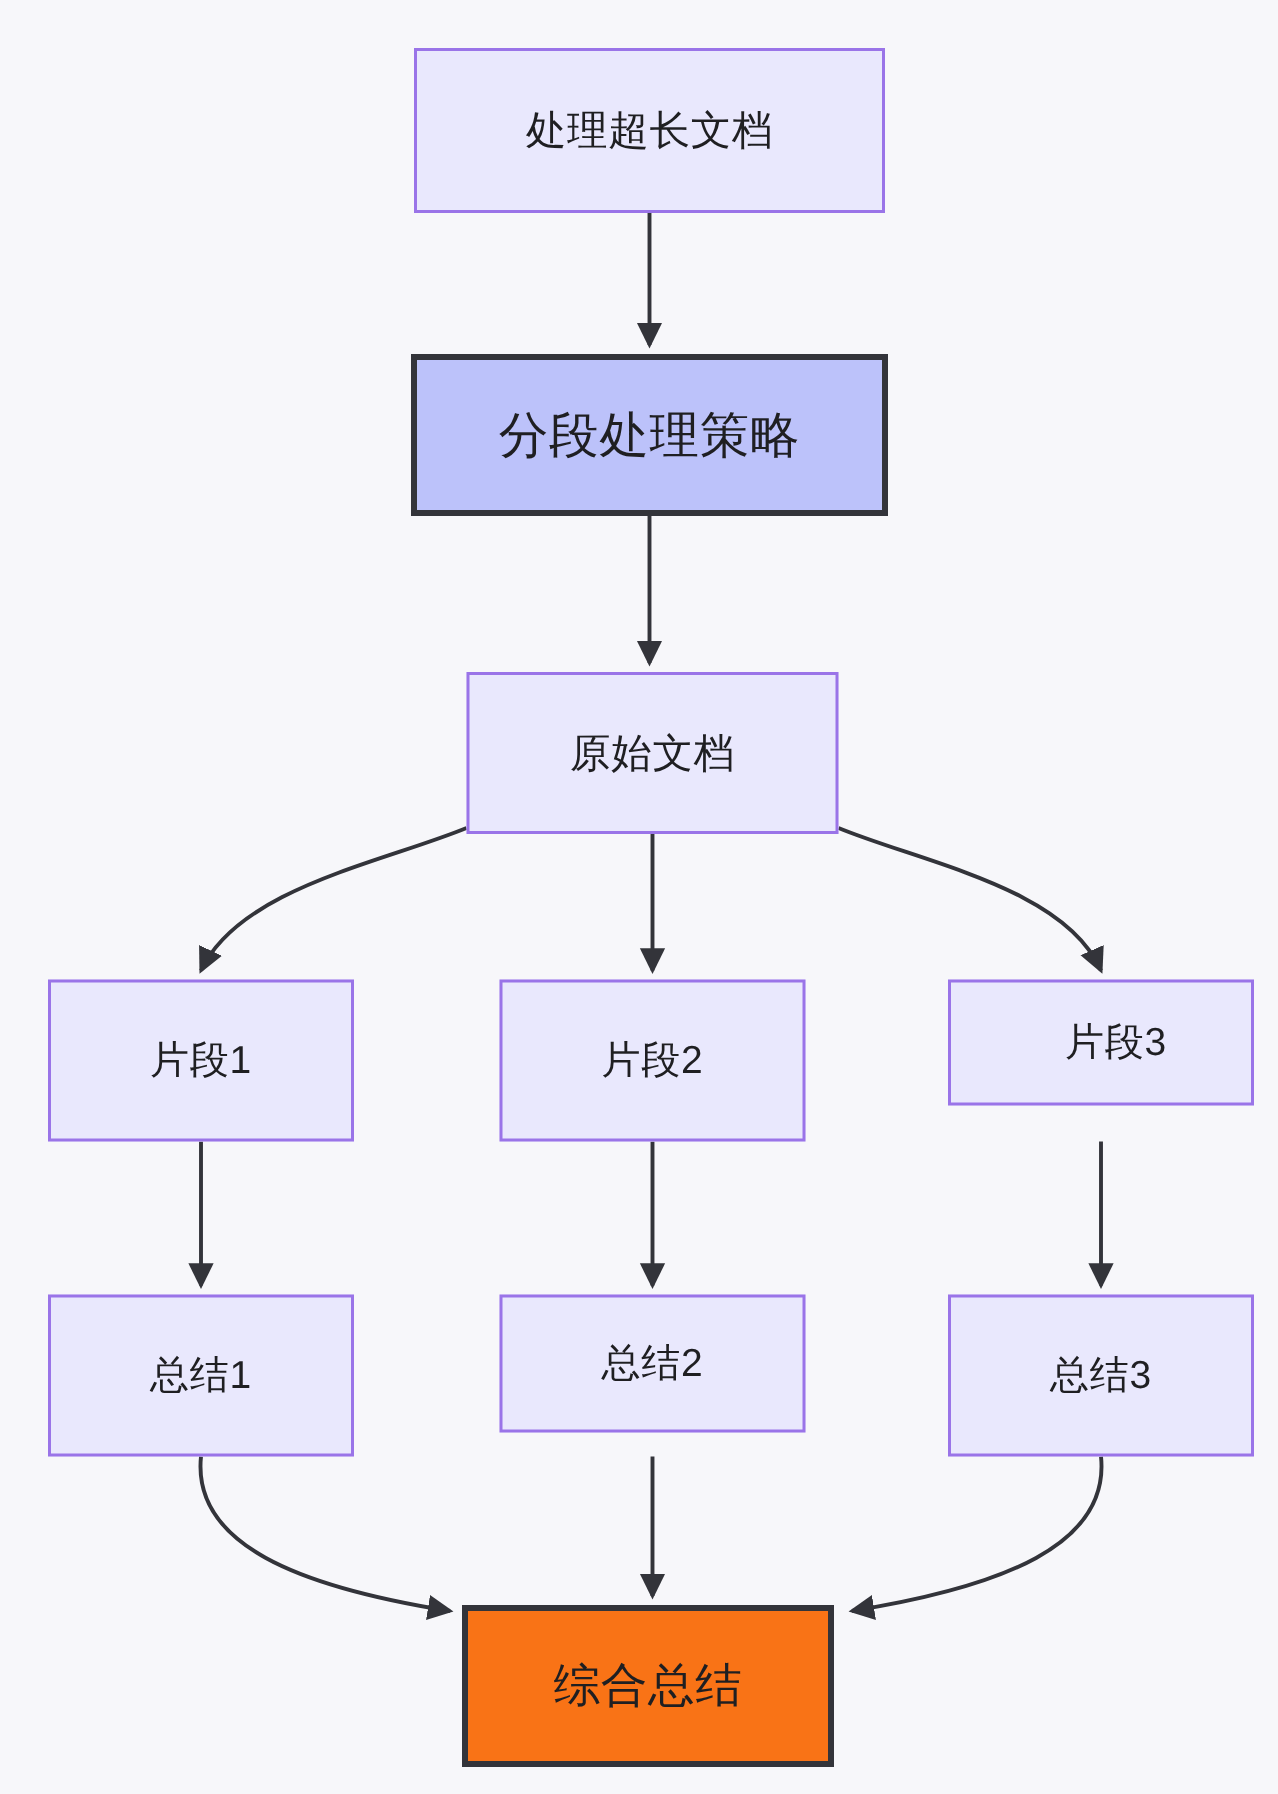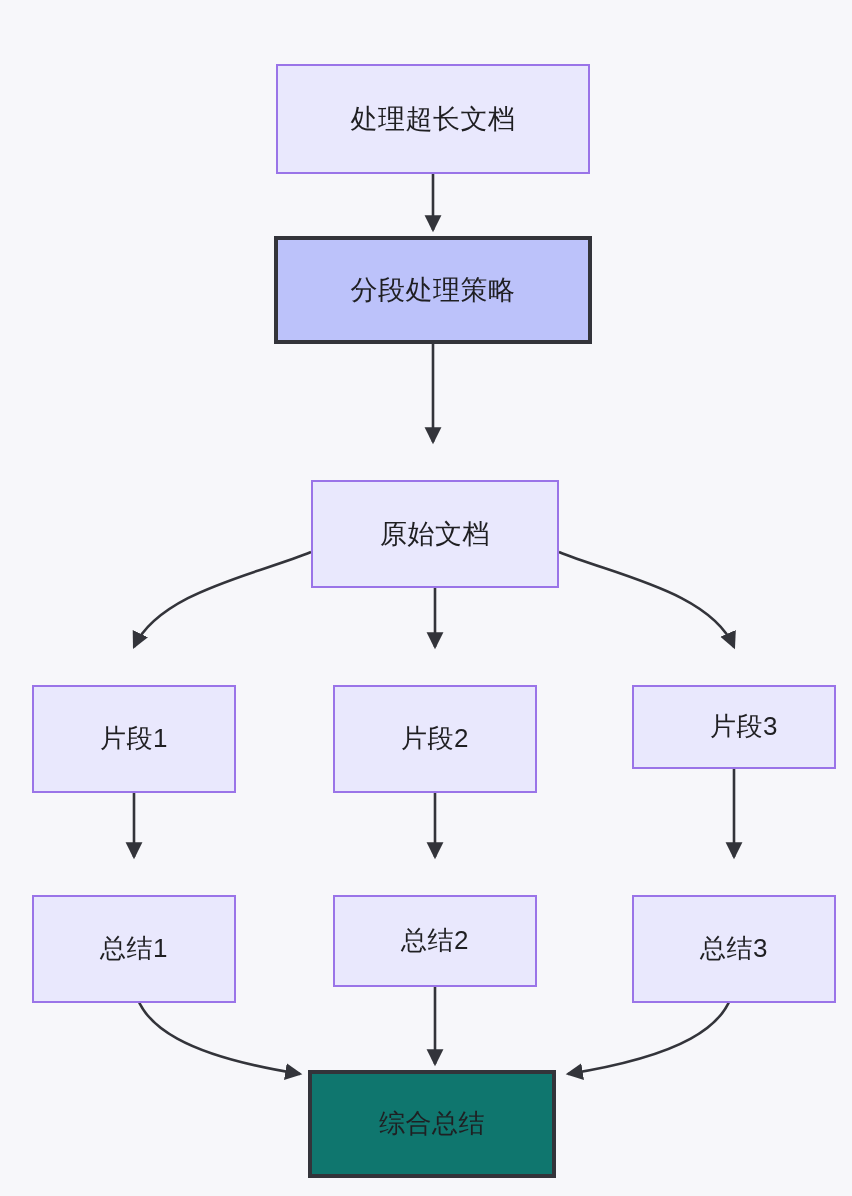--- a/index.html
+++ b/index.html
@@ -41,33 +41,32 @@
   .node-label {
     display: block;
     line-height: 1.2;
     white-space: nowrap;
   }
   
   .node.plain {
     background: #e9e8fd;
     border: 2px solid #9a74e8;
     font-size: 27px;
-    margin-top: 32px;
   }
   
   .node.emph {
     background: #bcc2fa;
     border: 4px solid #33343a;
-    font-size: 27px;
+    font-size: 33px;
   }
   
   .node.result {
-    background: #0f766e;
+    background: #f97316;
     border: 4px solid #33343a;
-    font-size: 26px;
+    font-size: 31px;
   }
   .node.small {
     font-size: 26px;
   }
 </style>
 </head>
 <body>
 
 <div id="flow-root">
 

